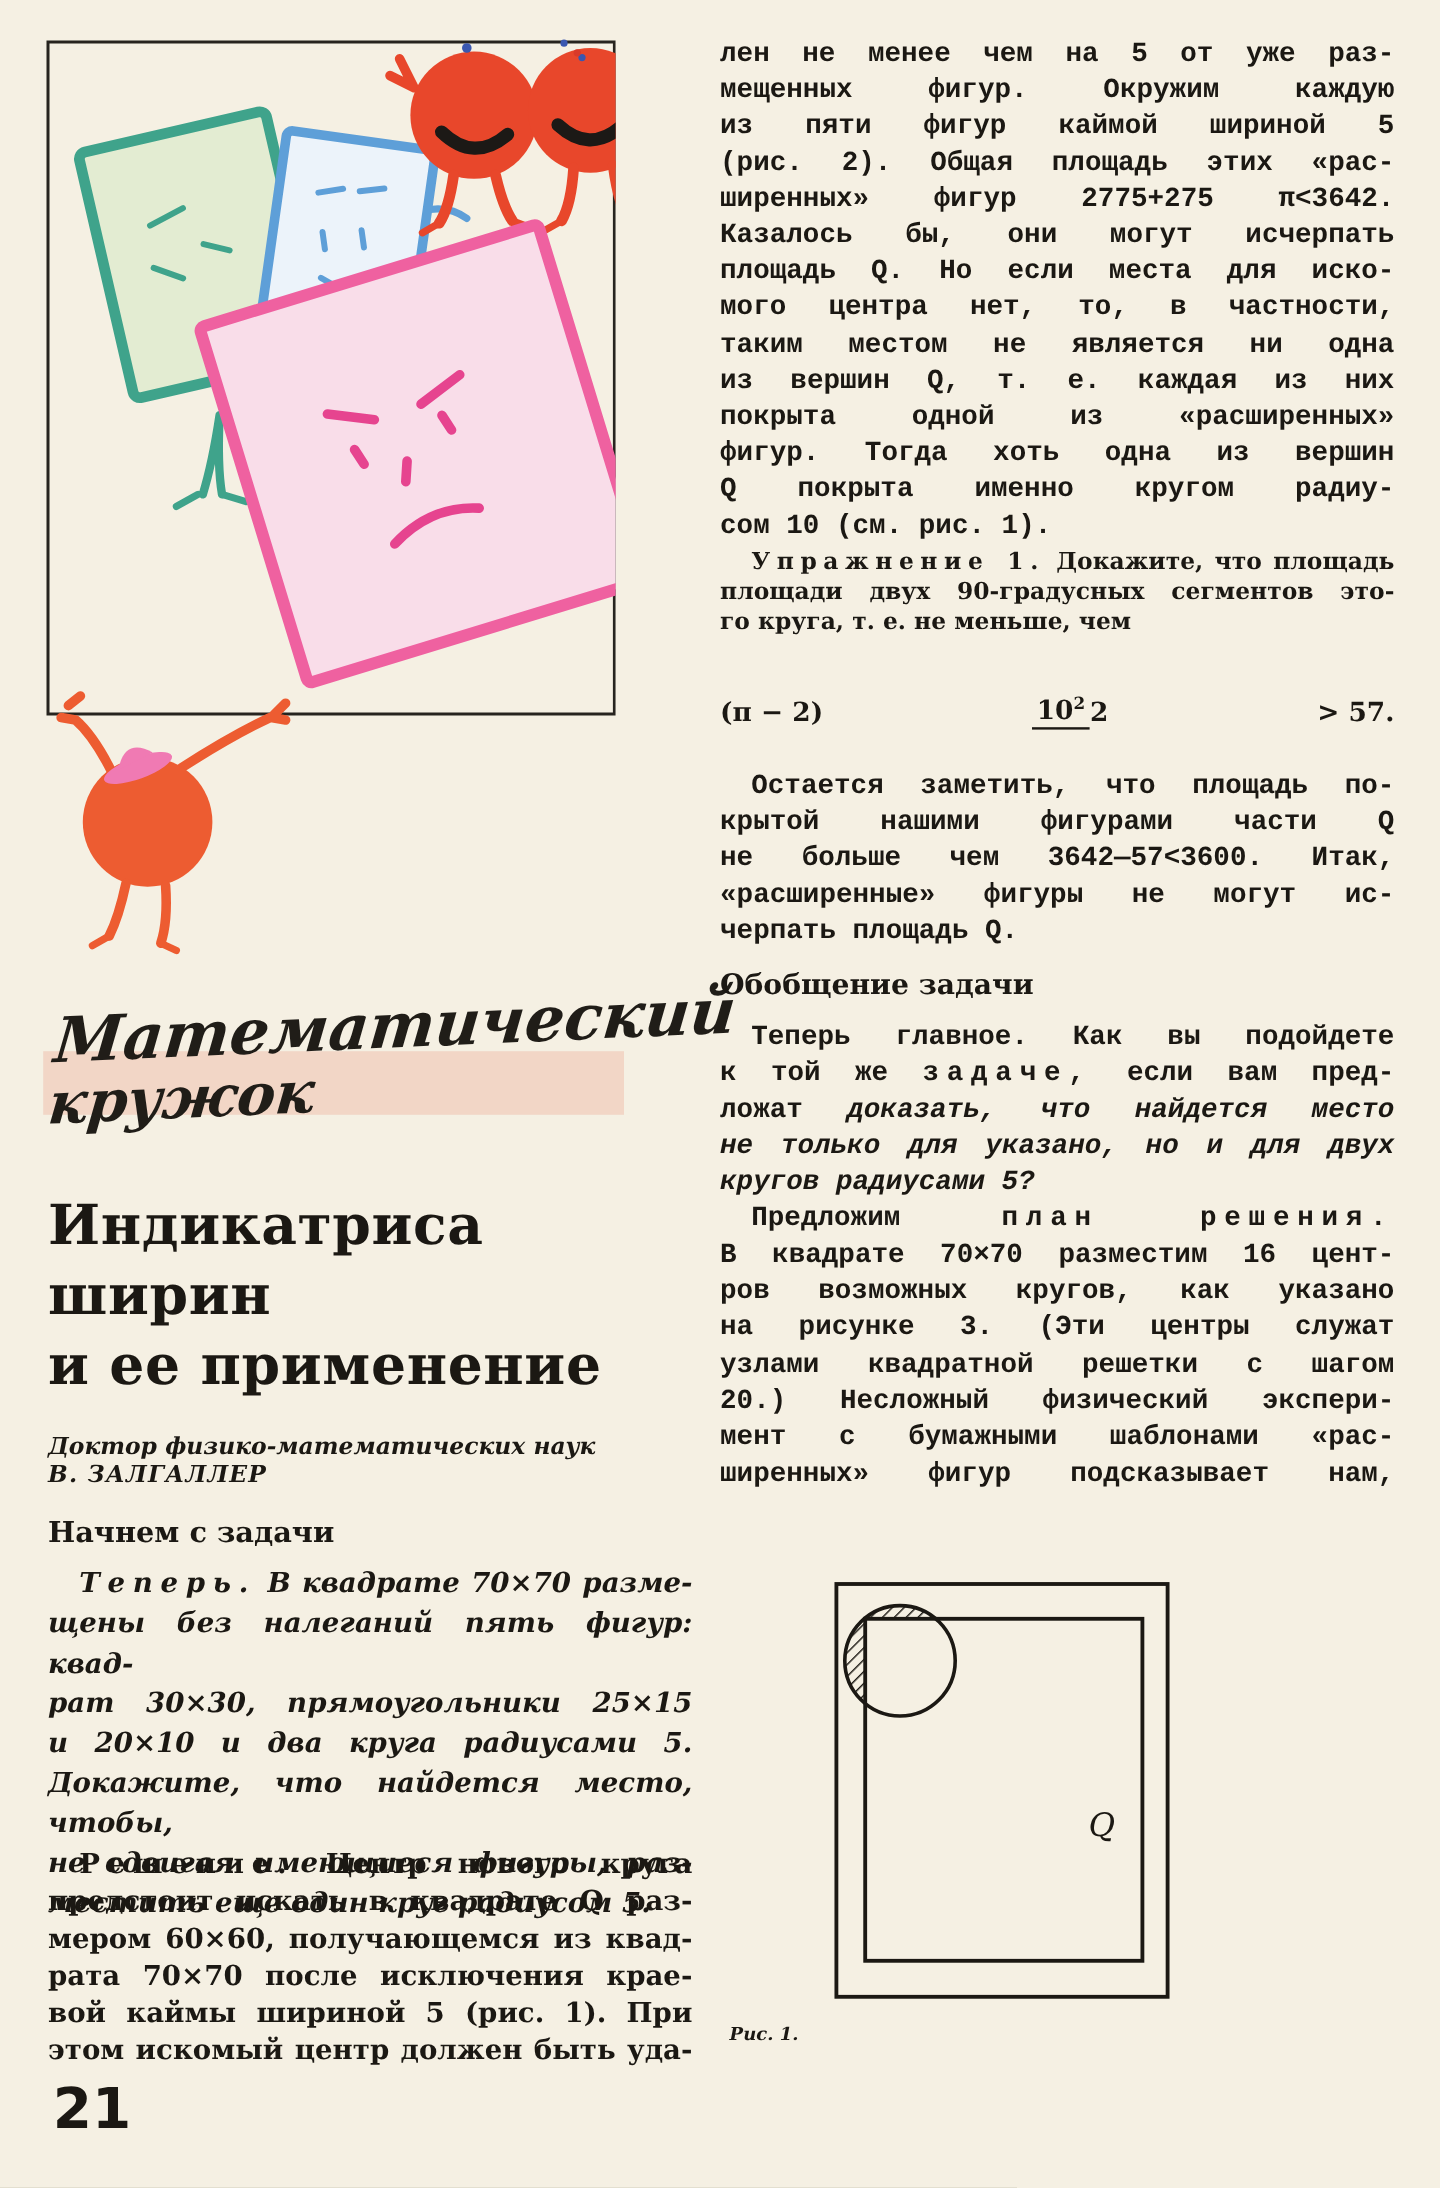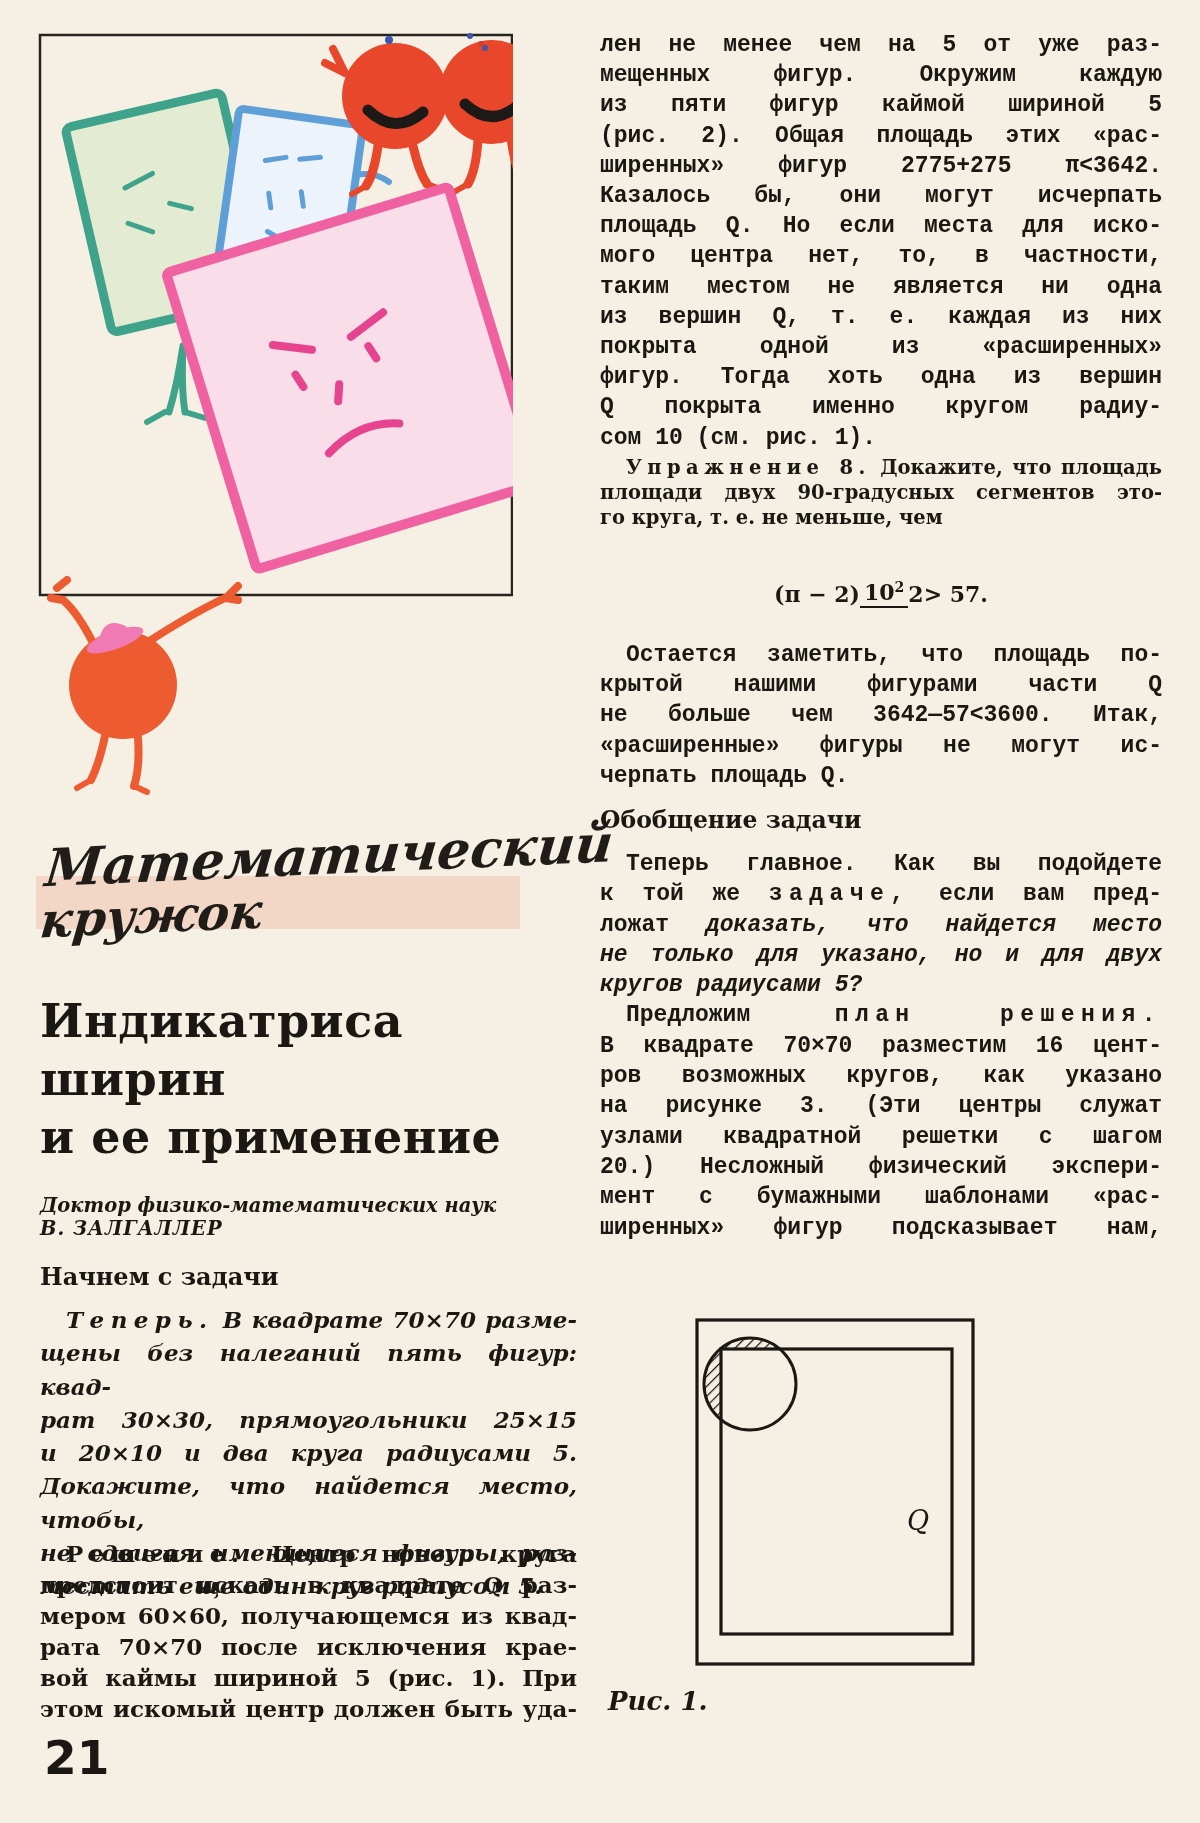--- a/index.html
+++ b/index.html
@@ -31,26 +31,26 @@
   .author .nm{letter-spacing:1px;}
   .pgnum{font-family:"DejaVu Sans", sans-serif;font-weight:bold;font-size:47px;}
   
   .band{background:#f2d6c6;}
   .script{
     font-style:italic;font-weight:bold;font-size:52px;line-height:52px;
     transform:rotate(-2.5deg) skewX(-8deg);transform-origin:left top;color:#201d18;
   }
   .script .s2{font-size:48px;}
   
-  .formula{display:flex;justify-content:center;align-items:center;
+  .formula{display:flex;justify-content:space-between;align-items:center;
     font-size:22px;font-weight:bold;}
   .frac{display:inline-flex;flex-direction:row;align-items:center;line-height:1.1;}
   .fnum{border-bottom:2px solid #1b1813;padding:0 4px 1px;}
   .fnum sup{font-size:14px;}
-  .fig-cap{font-size:26px;font-weight:bold;font-style:italic;}
+  .fig-cap{font-size:15px;font-weight:bold;font-style:italic;}
 </style>
 </head>
 <body>
 
 <div class="page">
 
   <svg class="abs" style="left:33px;top:28px" width="480" height="770" viewBox="0 0 480 770">
 
     <rect x="7" y="7" width="472" height="560" fill="none" stroke="#27241f" stroke-width="2.5"></rect>
 
@@ -159,21 +159,21 @@
     <div class="ln">мого центра нет, то, в частности,</div>
     <div class="ln">таким местом не является ни одна</div>
     <div class="ln">из вершин Q, т. е. каждая из них</div>
     <div class="ln">покрыта одной из «расширенных»</div>
     <div class="ln">фигур. Тогда хоть одна из вершин</div>
     <div class="ln">Q покрыта именно кругом радиу-</div>
     <div class="ln nf">сом 10 (см. рис. 1).</div>
   </div>
 
   <div class="abs col-r ex" style="top:456px">
-    <div class="ln ind"><span class="sp">Упражнение 8.</span> <span>Докажите, что площадь</span></div>
+    <div class="ln ind"><span class="sp">Упражнение 1.</span> <span>Докажите, что площадь</span></div>
     <div class="ln">площади двух 90-градусных сегментов это-</div>
     <div class="ln nf">го круга, т. е. не меньше, чем</div>
   </div>
 
   <div class="abs col-r formula" style="top:562px;height:64px">
     <span>(π − 2)</span>
     <span class="frac">
       <span class="fnum"><span>10</span><sup>2</sup></span>
       <span class="fden">2</span>
     </span>

